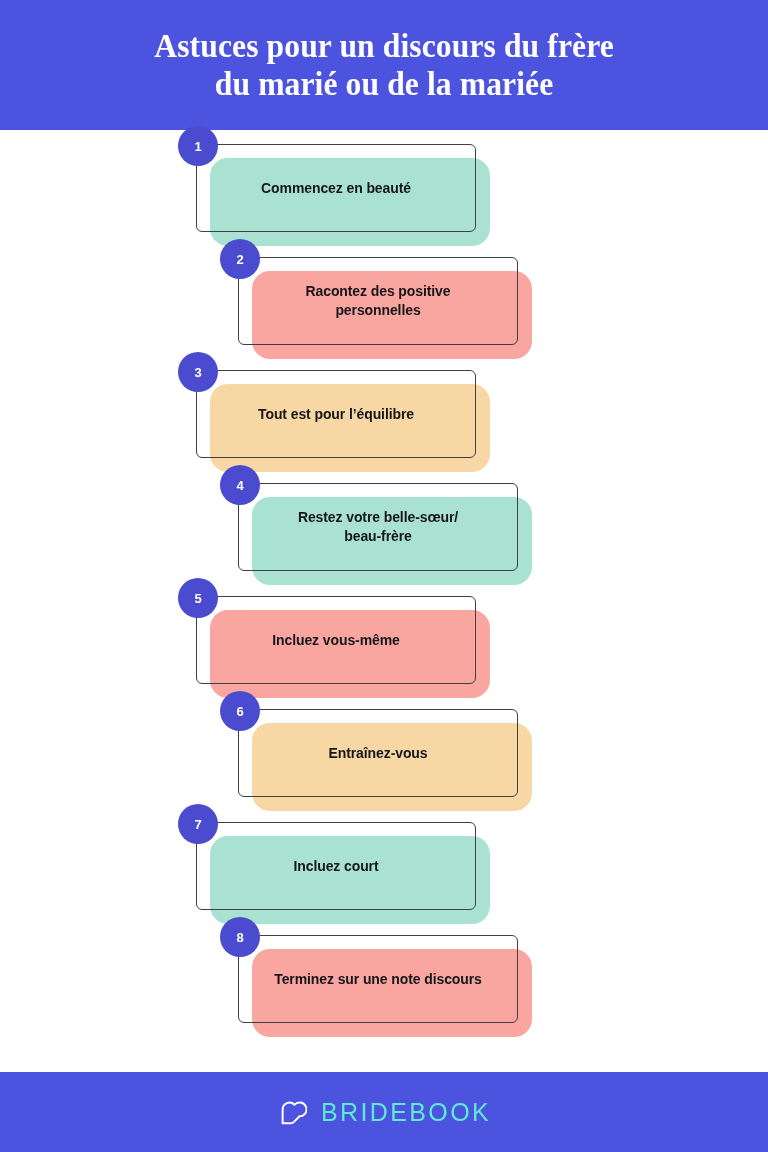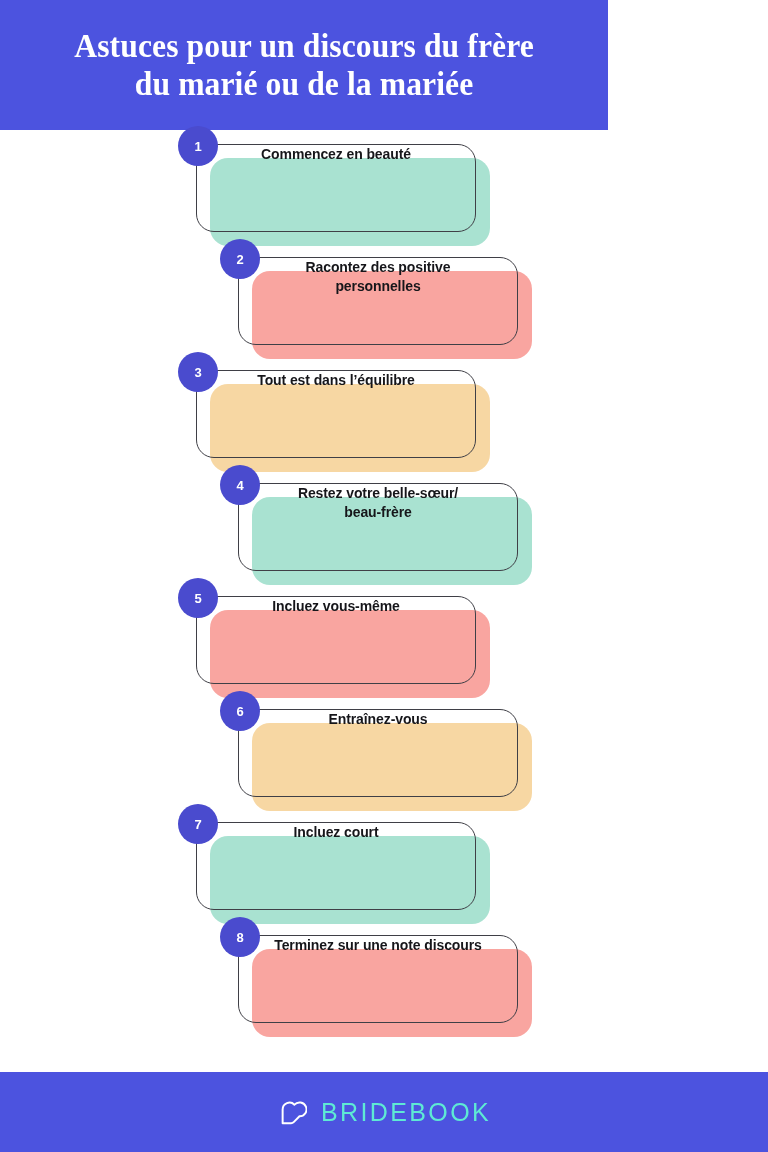--- a/index.html
+++ b/index.html
@@ -17,21 +17,21 @@
     width: 768px;
     height: 1152px;
     background: #ffffff;
   }
 
   
   .header {
     position: absolute;
     top: 0;
     left: 0;
-    width: 608px;
+    width: 768px;
     height: 130px;
     background: #4C53DF;
     display: flex;
     align-items: center;
     justify-content: center;
   }
 
   .header-title {
     color: #ffffff;
     font-family: "Liberation Serif", "DejaVu Serif", serif;
@@ -83,23 +83,24 @@
   }
 
   
   .tip-outline {
     position: absolute;
     left: 0;
     top: 0;
     width: 280px;
     height: 88px;
     border: 1.6px solid #3f3f46;
-    border-radius: 18px;
+    border-radius: 6px;
     background: transparent;
     display: flex;
+    align-items: center;
     justify-content: center;
   }
 
   .tip-label {
     position: relative;
     z-index: 3;
     color: #16161a;
     font-family: "Liberation Sans", sans-serif;
     font-weight: 700;
     font-size: 14px;
@@ -184,21 +185,21 @@
             <div class="tip-label">Racontez des positive
 personnelles</div>
           </div>
           <div class="tip-badge">2</div>
         </div>
       </div>
       <div class="tip-row shift-left">
         <div class="tip-card">
           <div class="tip-fill" style="background: rgb(247, 215, 163);"></div>
           <div class="tip-outline">
-            <div class="tip-label">Tout est dans l’équilibre</div>
+            <div class="tip-label">Tout est pour l’équilibre</div>
           </div>
           <div class="tip-badge">3</div>
         </div>
       </div>
       <div class="tip-row shift-right">
         <div class="tip-card">
           <div class="tip-fill" style="background: rgb(169, 226, 209);"></div>
           <div class="tip-outline">
             <div class="tip-label">Restez votre belle-sœur/
 beau-frère</div>

